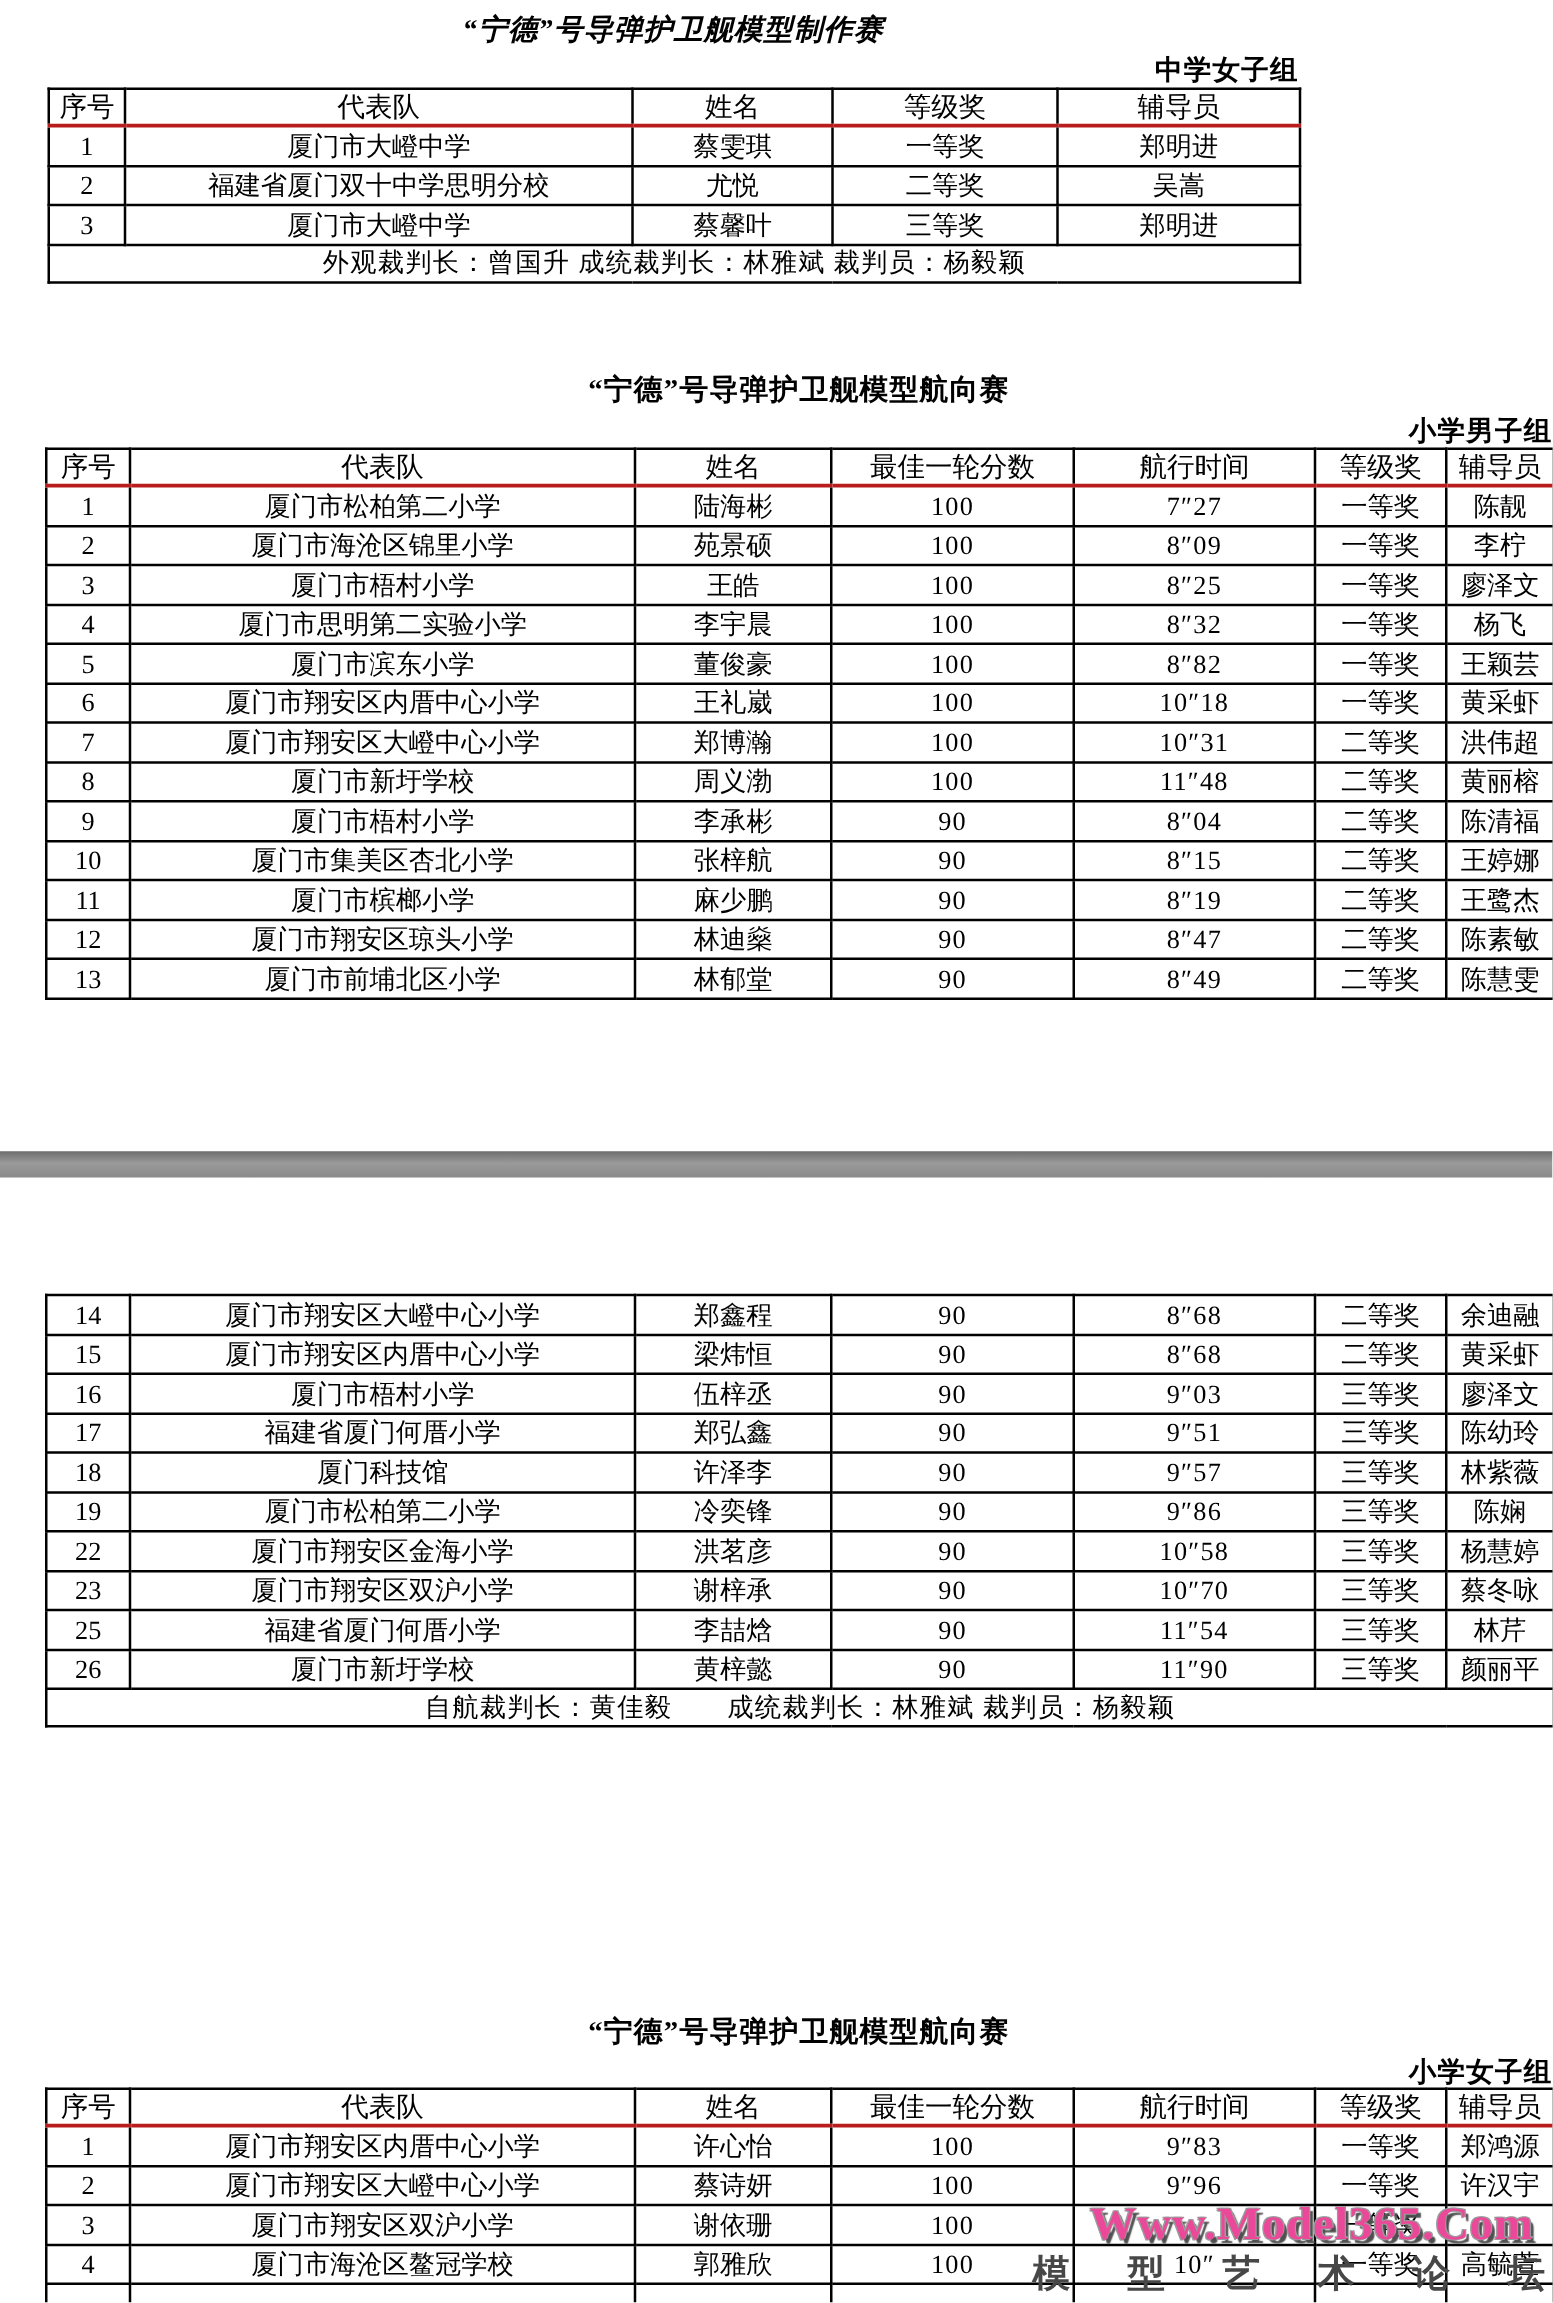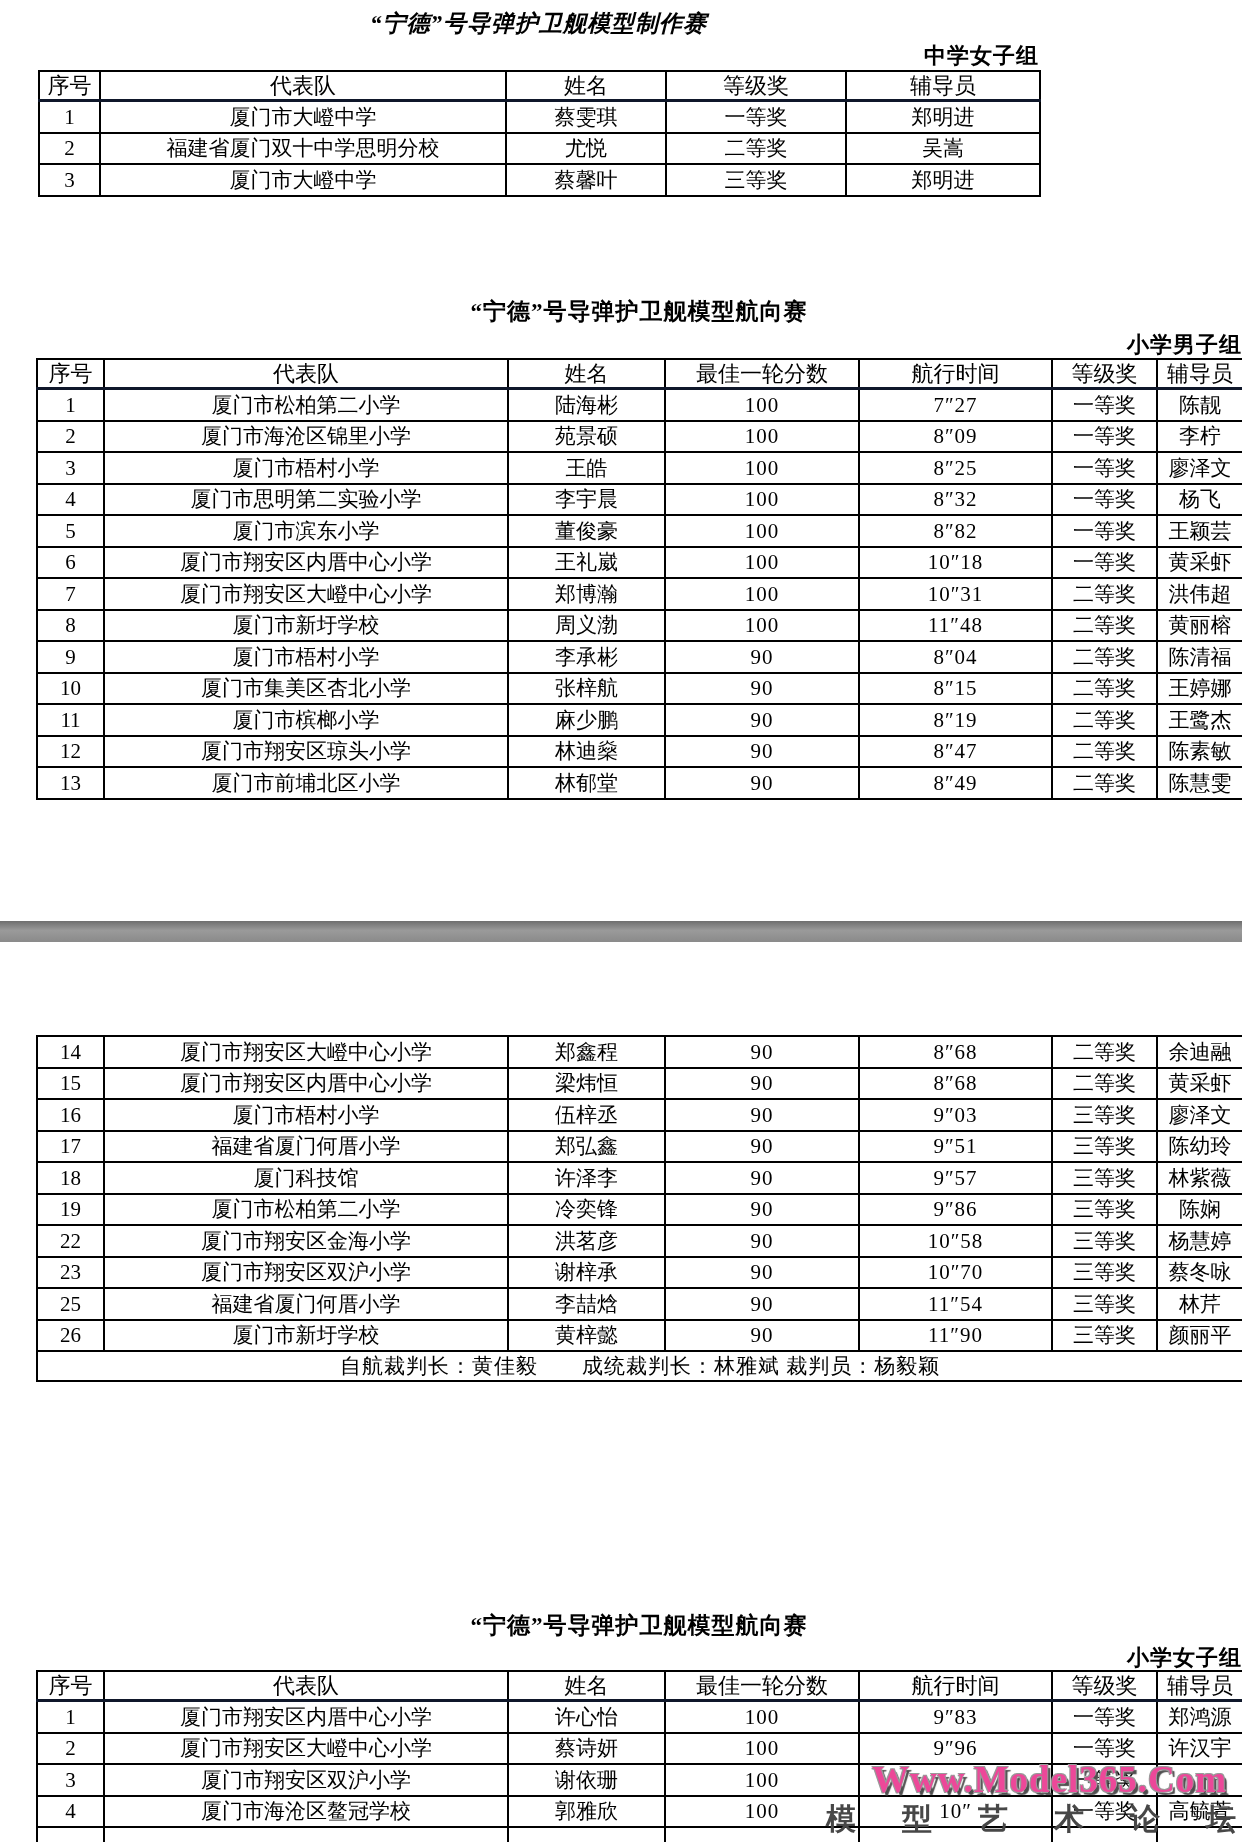--- a/index.html
+++ b/index.html
@@ -22,21 +22,21 @@
     border-collapse:collapse;table-layout:fixed;
     font-size:21px;
   }
   table.tbl td{
     border:2px solid #000;
     text-align:center;vertical-align:middle;
     padding:0;overflow:hidden;white-space:nowrap;
     height:29.5px;line-height:1.05;
   }
   table.tbl tr.head td{
-    border-bottom:3px solid #0f172a;
+    border-bottom:3px solid #b91c1c;
     font-size:22px;height:27px;
   }
   table.tbl tr.foot td{
     font-size:21px;height:28px;letter-spacing:1px;
   }
   table.tbl tr.partial td{
     height:14px;border-bottom:none;
   }
   table.tbl td.c-sail_time,table.tbl td.c-best_score{letter-spacing:1px;}
   #page-divider{
@@ -91,20 +91,23 @@
         <td class="c-name">尤悦</td>
         <td class="c-grade">二等奖</td>
         <td class="c-coach">吴嵩</td>
       </tr>
       <tr class="row">
         <td class="c-index">3</td>
         <td class="c-team">厦门市大嶝中学</td>
         <td class="c-name">蔡馨叶</td>
         <td class="c-grade">三等奖</td>
         <td class="c-coach">郑明进</td>
+      </tr>
+      <tr class="foot">
+        <td colspan="5">外观裁判长：曾国升 成统裁判长：林雅斌 裁判员：杨毅颖</td>
       </tr>
     </tbody>
 </table>
 
 <div class="abs sec-title" style="top:296px;left:36px;width:1206px;">“宁德”号导弹护卫舰模型航向赛</div>
 <div class="abs sec-group" style="top:330px;left:36px;width:1206px;">小学男子组</div>
 
 <table class="tbl abs" style="top:358px;left:36px;width:1206px;">
   <colgroup>
     <col style="width:67px">

